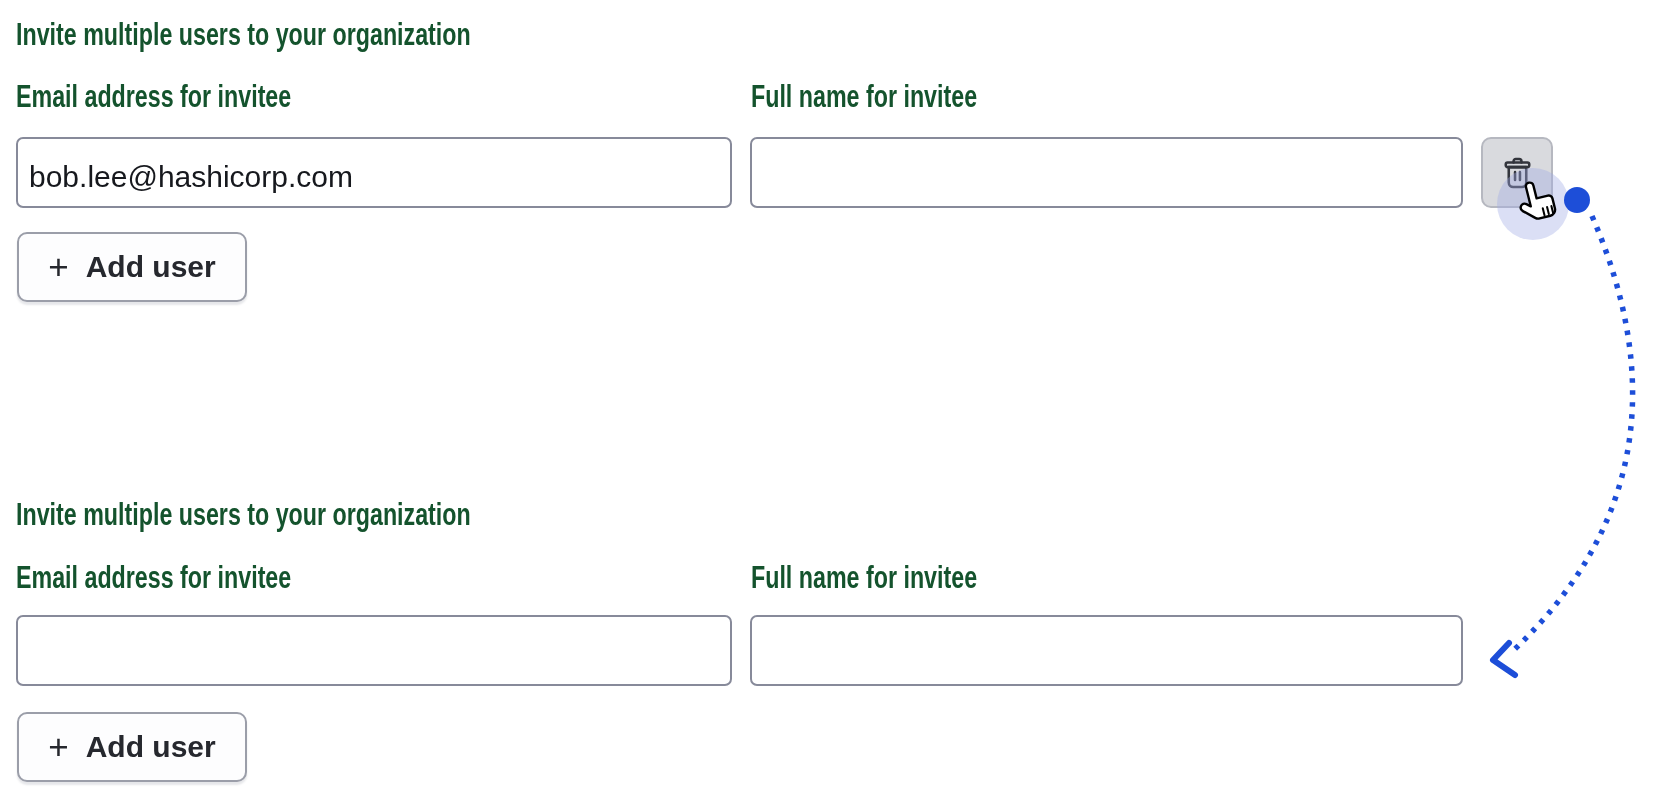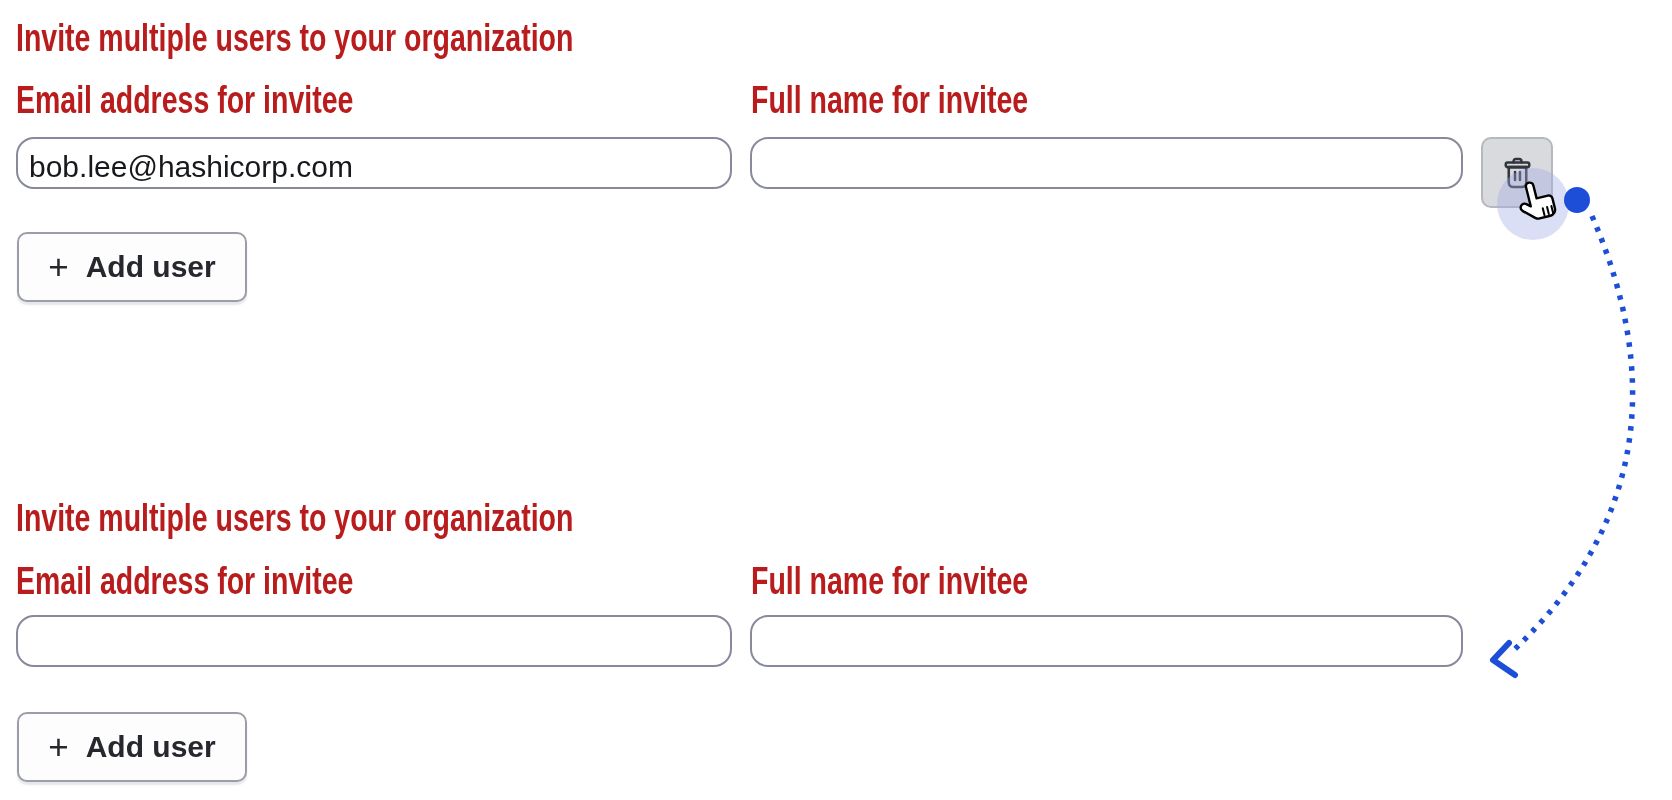--- a/index.html
+++ b/index.html
@@ -8,38 +8,38 @@
     position: relative;
     width: 1672px;
     height: 800px;
     background: #ffffff;
     font-family: "Liberation Sans", "DejaVu Sans", sans-serif;
     overflow: hidden;
   }
   .heading, .field-label {
     position: absolute;
     left: 16px;
-    font-size: 38px;
+    font-size: 31px;
     font-weight: 700;
-    color: #b91c1c;
+    color: #14532d;
     line-height: 1;
     white-space: nowrap;
   }
   .cond {
     display: inline-block;
     transform: scaleX(0.75);
     transform-origin: 0 50%;
     white-space: nowrap;
   }
   .text-input {
     position: absolute;
-    height: 52px;
+    height: 71px;
     background: #ffffff;
     border: 2px solid #878a9a;
-    border-radius: 18px;
+    border-radius: 7px;
     font-family: "Liberation Sans", "DejaVu Sans", sans-serif;
     font-size: 30px;
     color: #16181d;
     padding: 8px 16px 0 11px;
     outline: none;
   }
   .btn-add {
     position: absolute;
     left: 17px;
     width: 230px;

